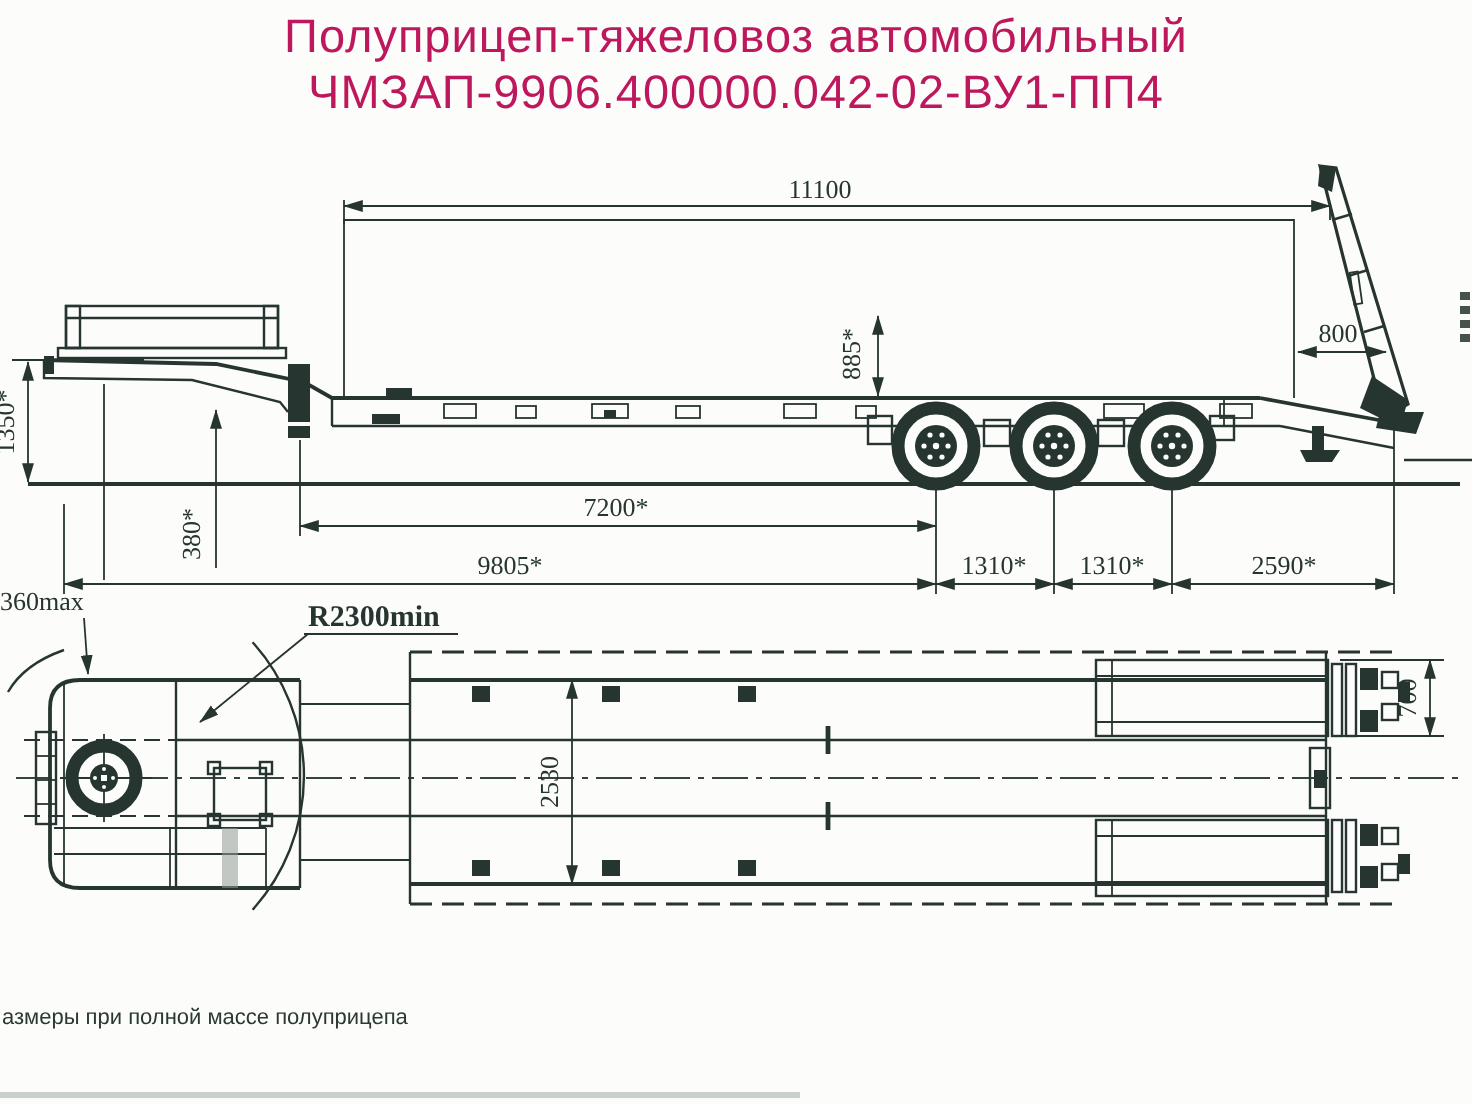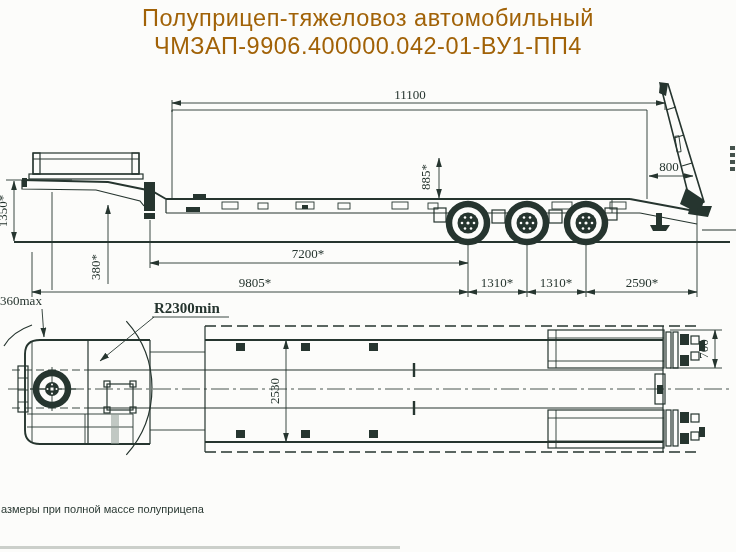--- a/index.html
+++ b/index.html
@@ -3,21 +3,21 @@
 <meta charset="utf-8">
 <style>
   html,body{margin:0;padding:0;background:#e8e8e6;}
   .sheet{
     position:relative;width:736px;height:552px;margin:0;
     background:#fcfcfa;overflow:hidden;
     font-family:"Liberation Sans",sans-serif;
   }
   .titleblock{
     position:absolute;top:4px;left:0;width:736px;text-align:center;
-    color:#a16207;line-height:1.2;
+    color:#be185d;line-height:1.2;
   }
   .titleblock .t1,.titleblock .t2{
     font-size:23.5px;font-weight:400;letter-spacing:.5px;white-space:nowrap;
   }
   .footnote{
     position:absolute;left:1px;top:503px;color:#2a3933;font-size:11px;white-space:nowrap;
   }
   svg{position:absolute;left:0;top:0;}
   svg text{fill:#26352f;}
   .dimS{font-family:"Liberation Serif",serif;font-size:13px;}
@@ -29,21 +29,21 @@
   .dash{stroke:#26352f;stroke-width:1.4;fill:none;stroke-dasharray:11 5;}
   .cline{stroke:#35443d;stroke-width:0.9;fill:none;stroke-dasharray:18 4 3 4;}
 </style>
 </head>
 <body>
 
 <div class="sheet">
 
   <div class="titleblock">
     <div class="t1">Полуприцеп-тяжеловоз автомобильный</div>
-    <div class="t2">ЧМЗАП-9906.400000.042-01-ВУ1-ПП4</div>
+    <div class="t2">ЧМЗАП-9906.400000.042-02-ВУ1-ПП4</div>
   </div>
 
   <svg width="736" height="552" viewBox="0 0 736 552">
     <defs>
       <marker id="ar" viewBox="0 0 10 6" refX="9.5" refY="3" markerWidth="11" markerHeight="7" orient="auto-start-reverse">
         <path d="M0,0 L10,3 L0,6 Z" fill="#26352f"></path>
       </marker>
     </defs>
 
     <g>

